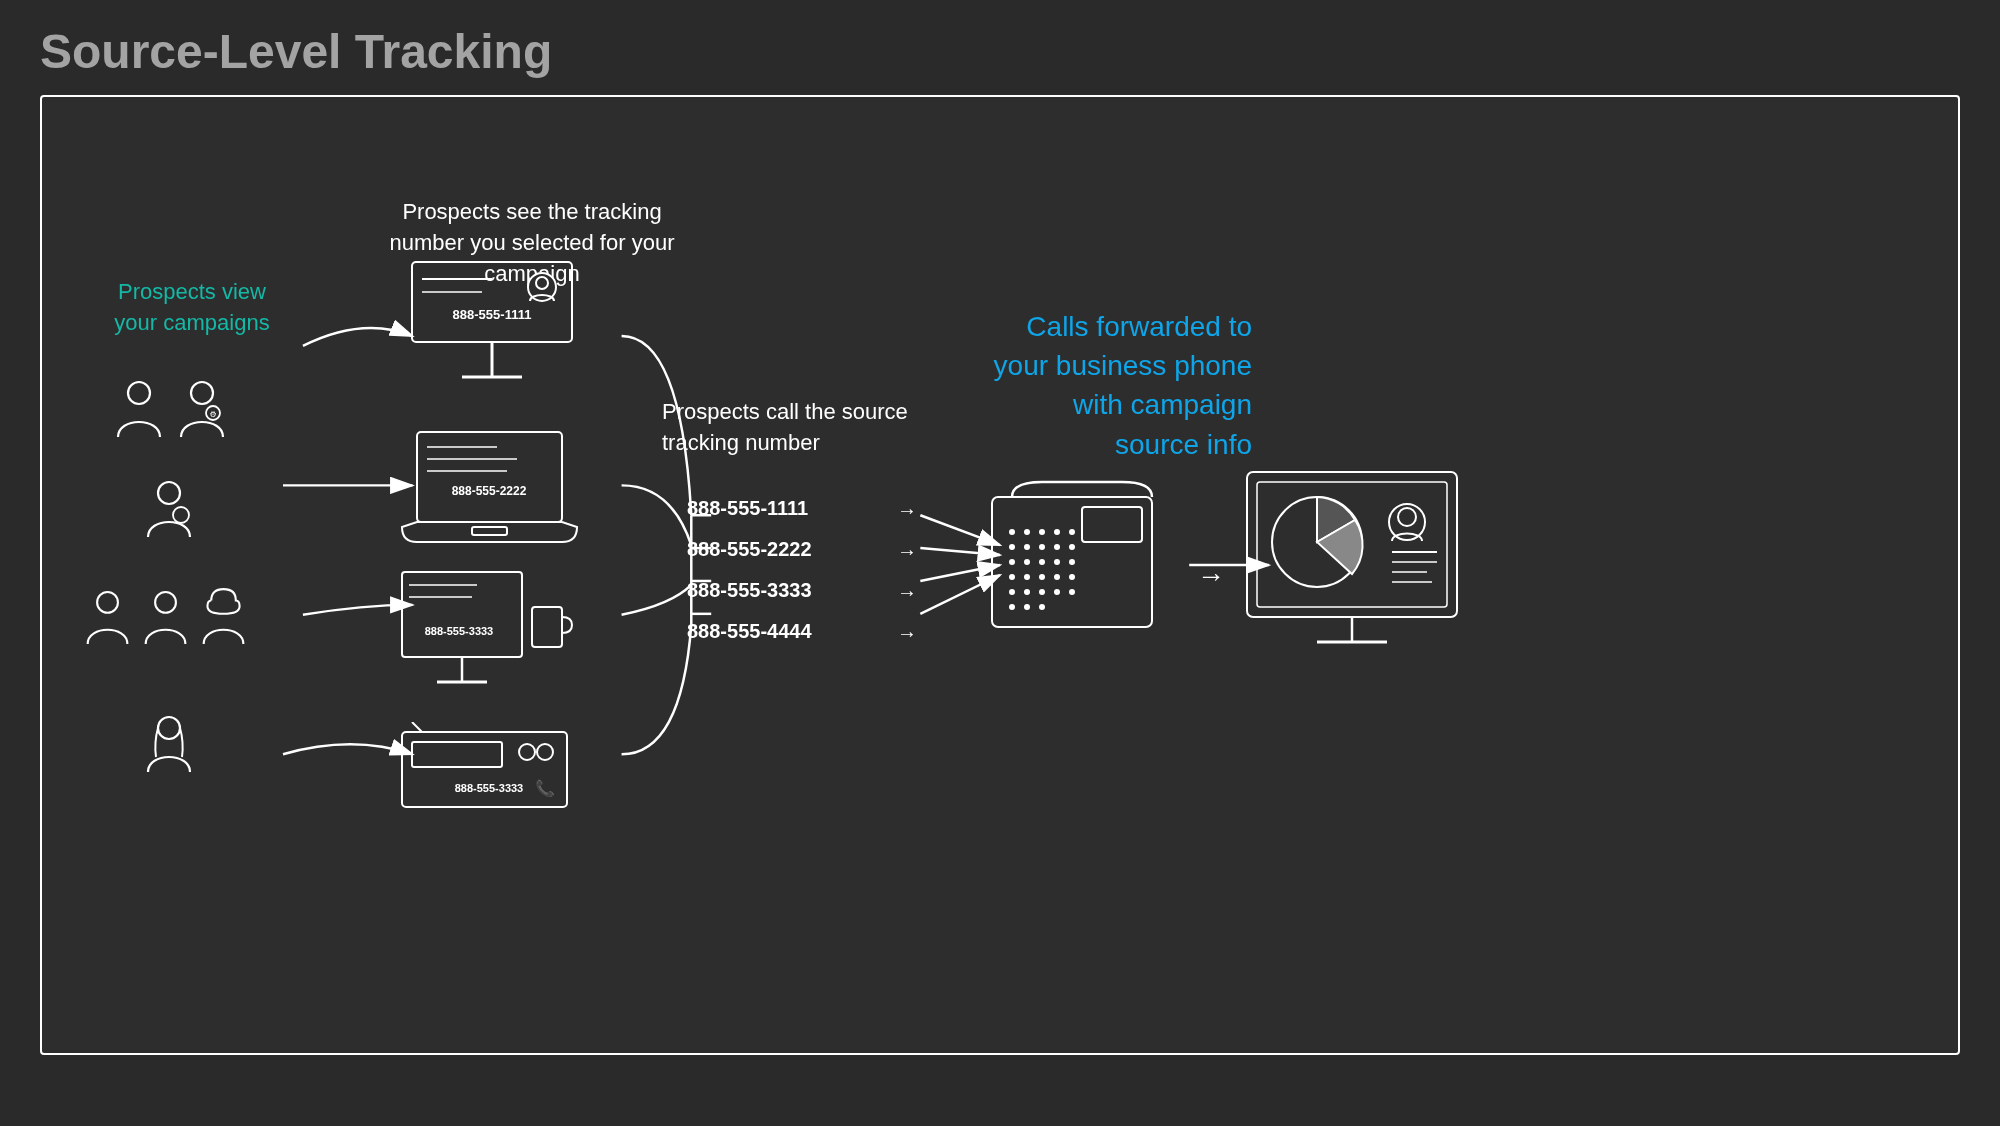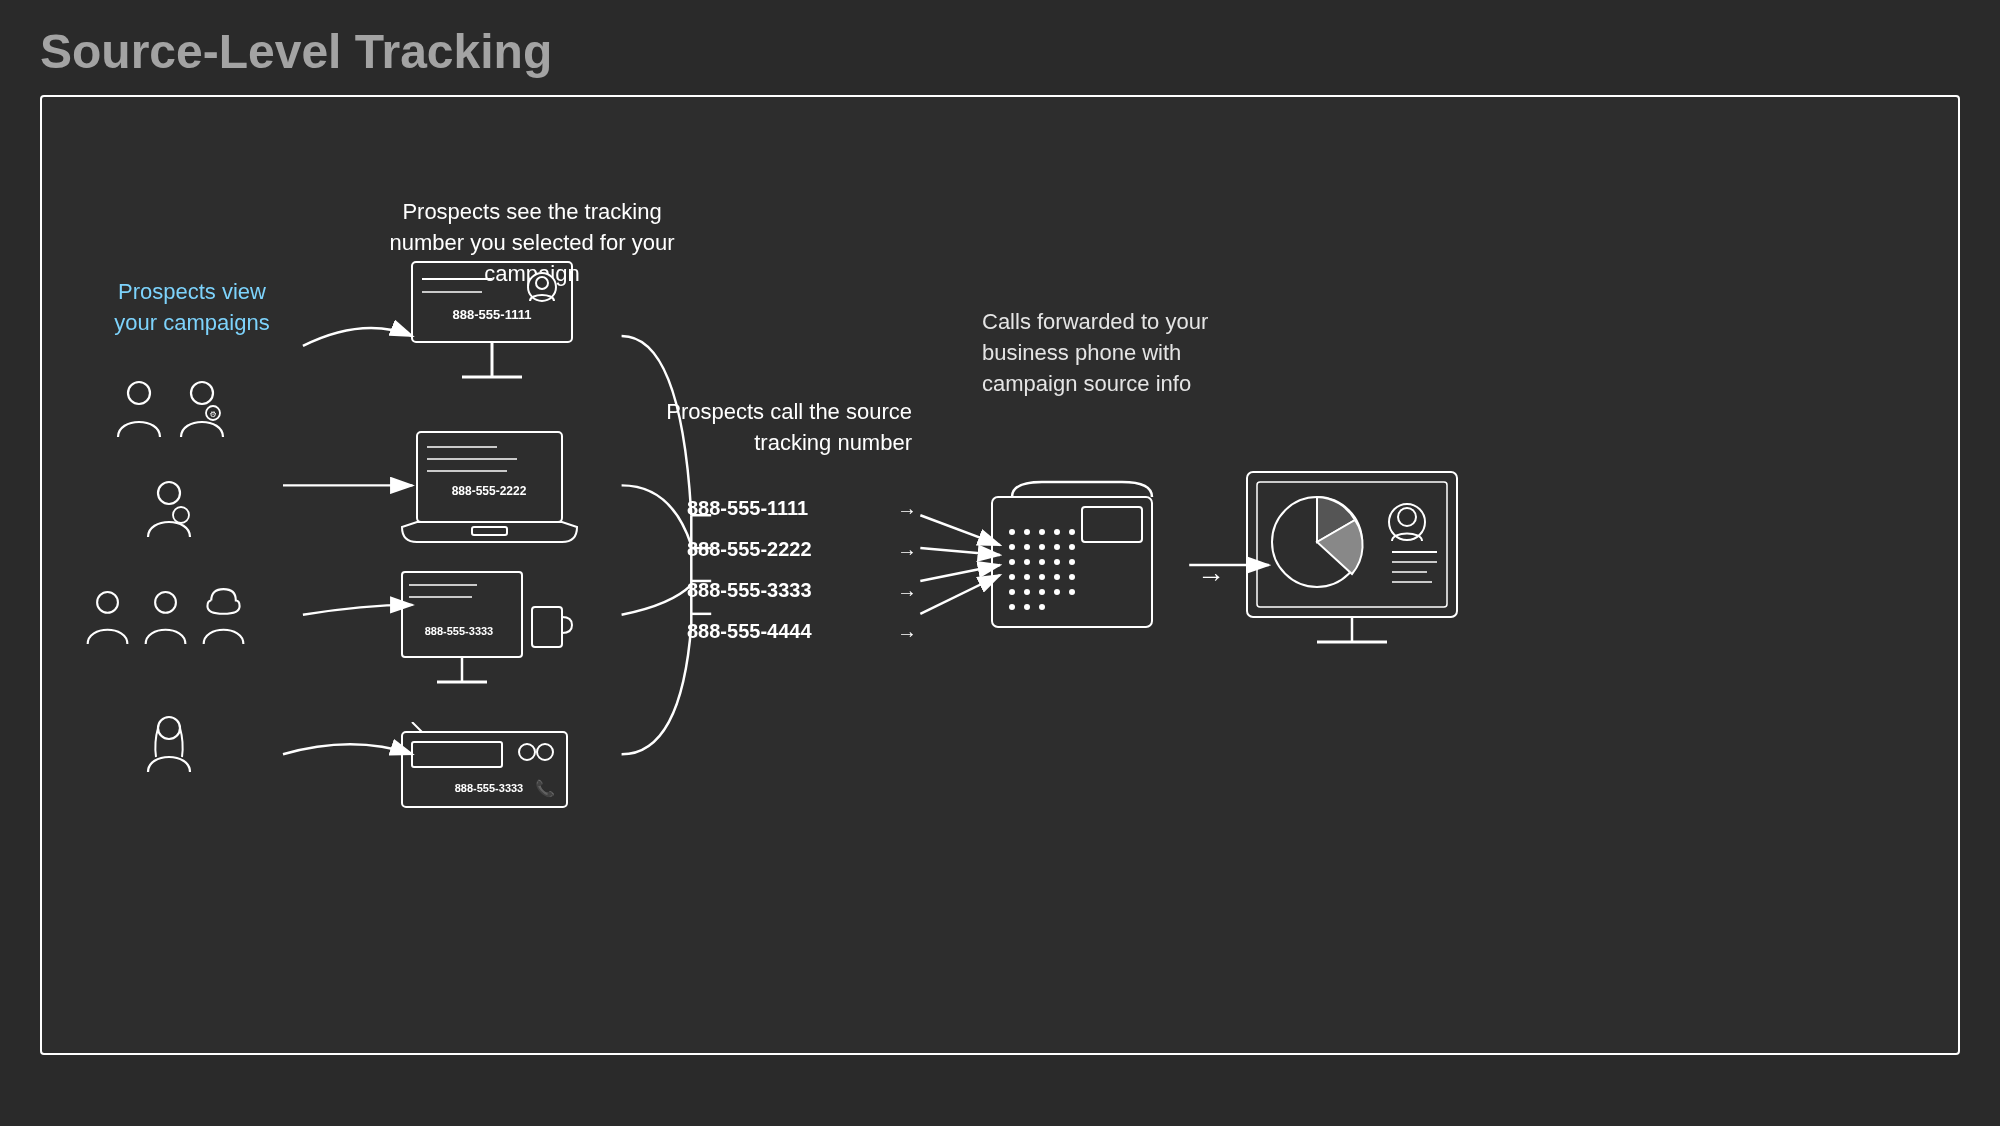--- a/index.html
+++ b/index.html
@@ -74,21 +74,21 @@
 
     <line x1="1120" y1="470" x2="1200" y2="470" stroke="white" stroke-width="2.5" marker-end="url(#arrow)"></line>
 
     <defs>
       <marker id="arrow" markerWidth="10" markerHeight="7" refX="9" refY="3.5" orient="auto">
         <polygon points="0 0, 10 3.5, 0 7" fill="white"></polygon>
       </marker>
     </defs>
   </svg>
 
-  <div style="position:absolute; left:60px; top:180px; color:#7dd3fc; font-size:22px; text-align:center; line-height:1.4; width:180px;">
+  <div style="position:absolute; left:60px; top:180px; color:#14b8a6; font-size:22px; text-align:center; line-height:1.4; width:180px;">
     <span>Prospects view
 your campaigns</span>
   </div>
 
   <div style="position:absolute; left:70px; top:280px; display:flex; gap:8px;">
 
     <svg width="55" height="65" viewBox="0 0 55 65" fill="none" stroke="white" stroke-width="2.2">
       <circle cx="27" cy="16" r="11"></circle>
       <path d="M6 60 C6 40 48 40 48 60"></path>
     </svg>
@@ -203,21 +203,21 @@
 
       <circle cx="130" cy="30" r="8"></circle>
       <circle cx="148" cy="30" r="8"></circle>
 
       <text x="92" y="70" fill="white" stroke="none" font-size="11" font-weight="bold" text-anchor="middle">888-555-3333</text>
 
       <text x="148" y="72" fill="white" stroke="none" font-size="16" text-anchor="middle">📞</text>
     </svg>
   </div>
 
-  <div style="position:absolute; left:620px; top:300px; color:#fff; font-size:22px; text-align:right; line-height:1.4; width:250px;">Prospects call the
+  <div style="position:absolute; left:620px; top:300px; color:#fff; font-size:22px; text-align:left; line-height:1.4; width:250px;">Prospects call the
 source tracking number</div>
 
   <div style="position:absolute; left:645px; top:400px;">
     <div style="display:flex; align-items:center; margin-bottom:18px;">
       <span style="color:#fff; font-size:20px; font-weight:bold; width:200px;">888-555-1111</span>
       <span style="color:#fff; font-size:20px; margin-left:10px;">→</span>
     </div>
     <div style="display:flex; align-items:center; margin-bottom:18px;">
       <span style="color:#fff; font-size:20px; font-weight:bold; width:200px;">888-555-2222</span>
       <span style="color:#fff; font-size:20px; margin-left:10px;">→</span>
@@ -225,21 +225,21 @@
     <div style="display:flex; align-items:center; margin-bottom:18px;">
       <span style="color:#fff; font-size:20px; font-weight:bold; width:200px;">888-555-3333</span>
       <span style="color:#fff; font-size:20px; margin-left:10px;">→</span>
     </div>
     <div style="display:flex; align-items:center;">
       <span style="color:#fff; font-size:20px; font-weight:bold; width:200px;">888-555-4444</span>
       <span style="color:#fff; font-size:20px; margin-left:10px;">→</span>
     </div>
   </div>
 
-  <div style="position:absolute; left:940px; top:210px; color:#e5e5e5; font-size:22px; text-align:left; line-height:1.4; width:270px;">Calls forwarded to
+  <div style="position:absolute; left:940px; top:210px; color:#0ea5e9; font-size:28px; text-align:right; line-height:1.4; width:270px;">Calls forwarded to
 your business phone
 with campaign
 source info</div>
 
   <div style="position:absolute; left:940px; top:380px;">
     <svg width="200" height="180" viewBox="0 0 200 180" fill="none" stroke="white" stroke-width="2">
 
       <rect x="10" y="20" width="160" height="130" rx="6"></rect>
 
       <path d="M30 20 Q30 5 60 5 L140 5 Q170 5 170 20" stroke="white" stroke-width="2.5" fill="none"></path>

